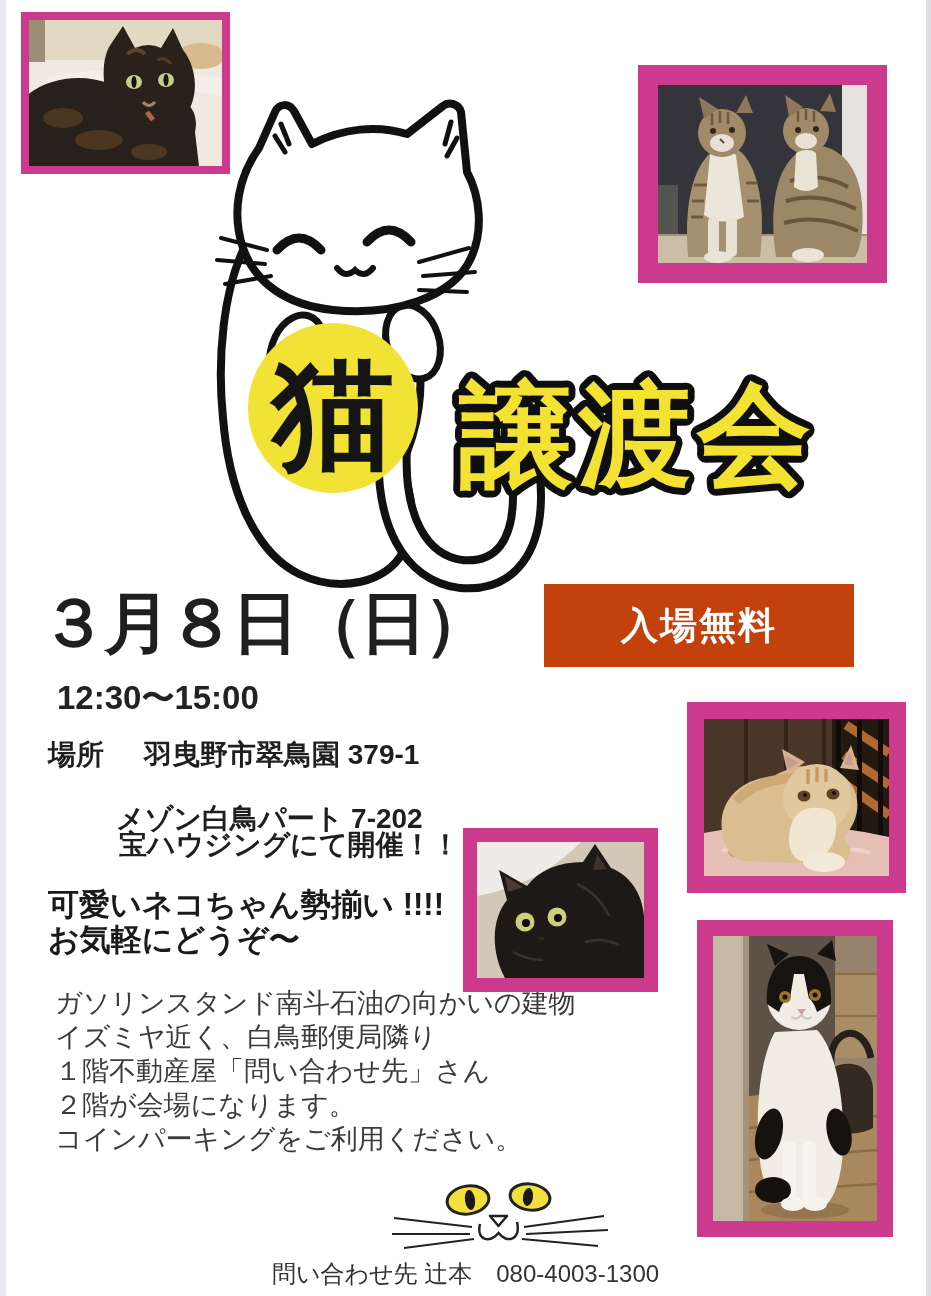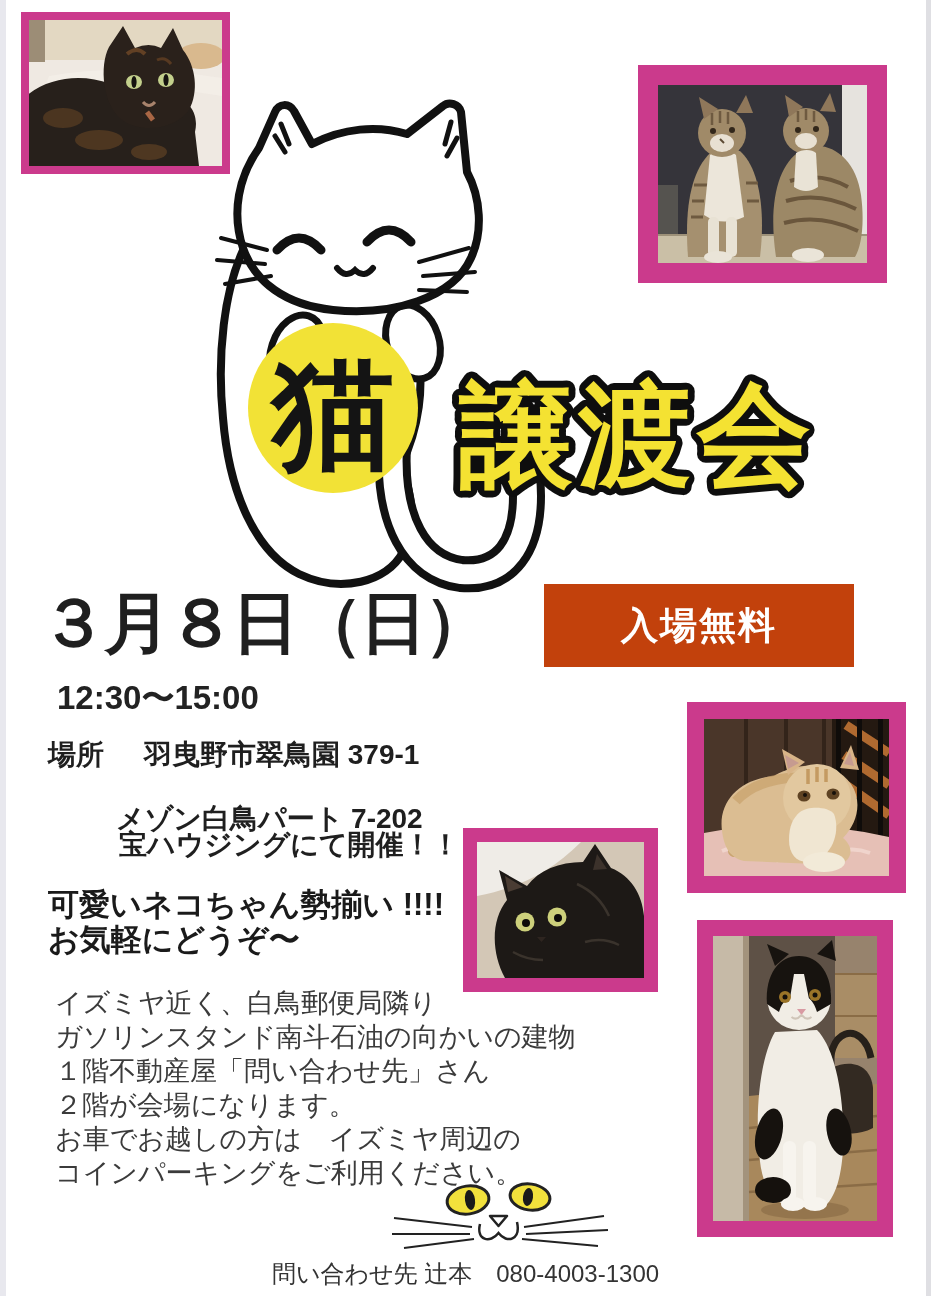--- a/index.html
+++ b/index.html
@@ -159,25 +159,24 @@
     <span>場所</span>
     <span>羽曳野市翠鳥園 379-1</span>
   </div>
   <div class="place-line2">メゾン白鳥パート 7-202</div>
   <div class="place-line3">宝ハウジングにて開催！！！</div>
 
   <div class="appeal-1">可愛いネコちゃん勢揃い !!!!</div>
   <div class="appeal-2">お気軽にどうぞ〜</div>
 
   <div class="directions">
+    <div>ガソリンスタンド南斗石油の向かいの建物</div>
     <div>イズミヤ近く、白鳥郵便局隣り</div>
-    <div>ガソリンスタンド南斗石油の向かいの建物</div>
     <div>１階不動産屋「問い合わせ先」さん</div>
     <div>２階が会場になります。</div>
-    <div>お車でお越しの方は　イズミヤ周辺の</div>
     <div>コインパーキングをご利用ください。</div>
   </div>
 
   <div class="photo" style="left:687px;top:702px;width:219px;height:191px;border-width:17px;">
     <svg viewBox="0 0 185 157" preserveAspectRatio="none">
       <rect width="185" height="157" fill="#4a3629"></rect>
       <path d="M42,0 V100 M82,0 V92 M120,0 V84" stroke="#33241a" stroke-width="4"></path>
       <rect x="128" y="0" width="57" height="157" fill="#241911"></rect>
       <path d="M142,6 L185,34 M140,36 L185,66 M142,66 L185,96" stroke="#b06a30" stroke-width="9"></path>
       <rect x="132" y="0" width="5" height="157" fill="#0f0c0a"></rect>

